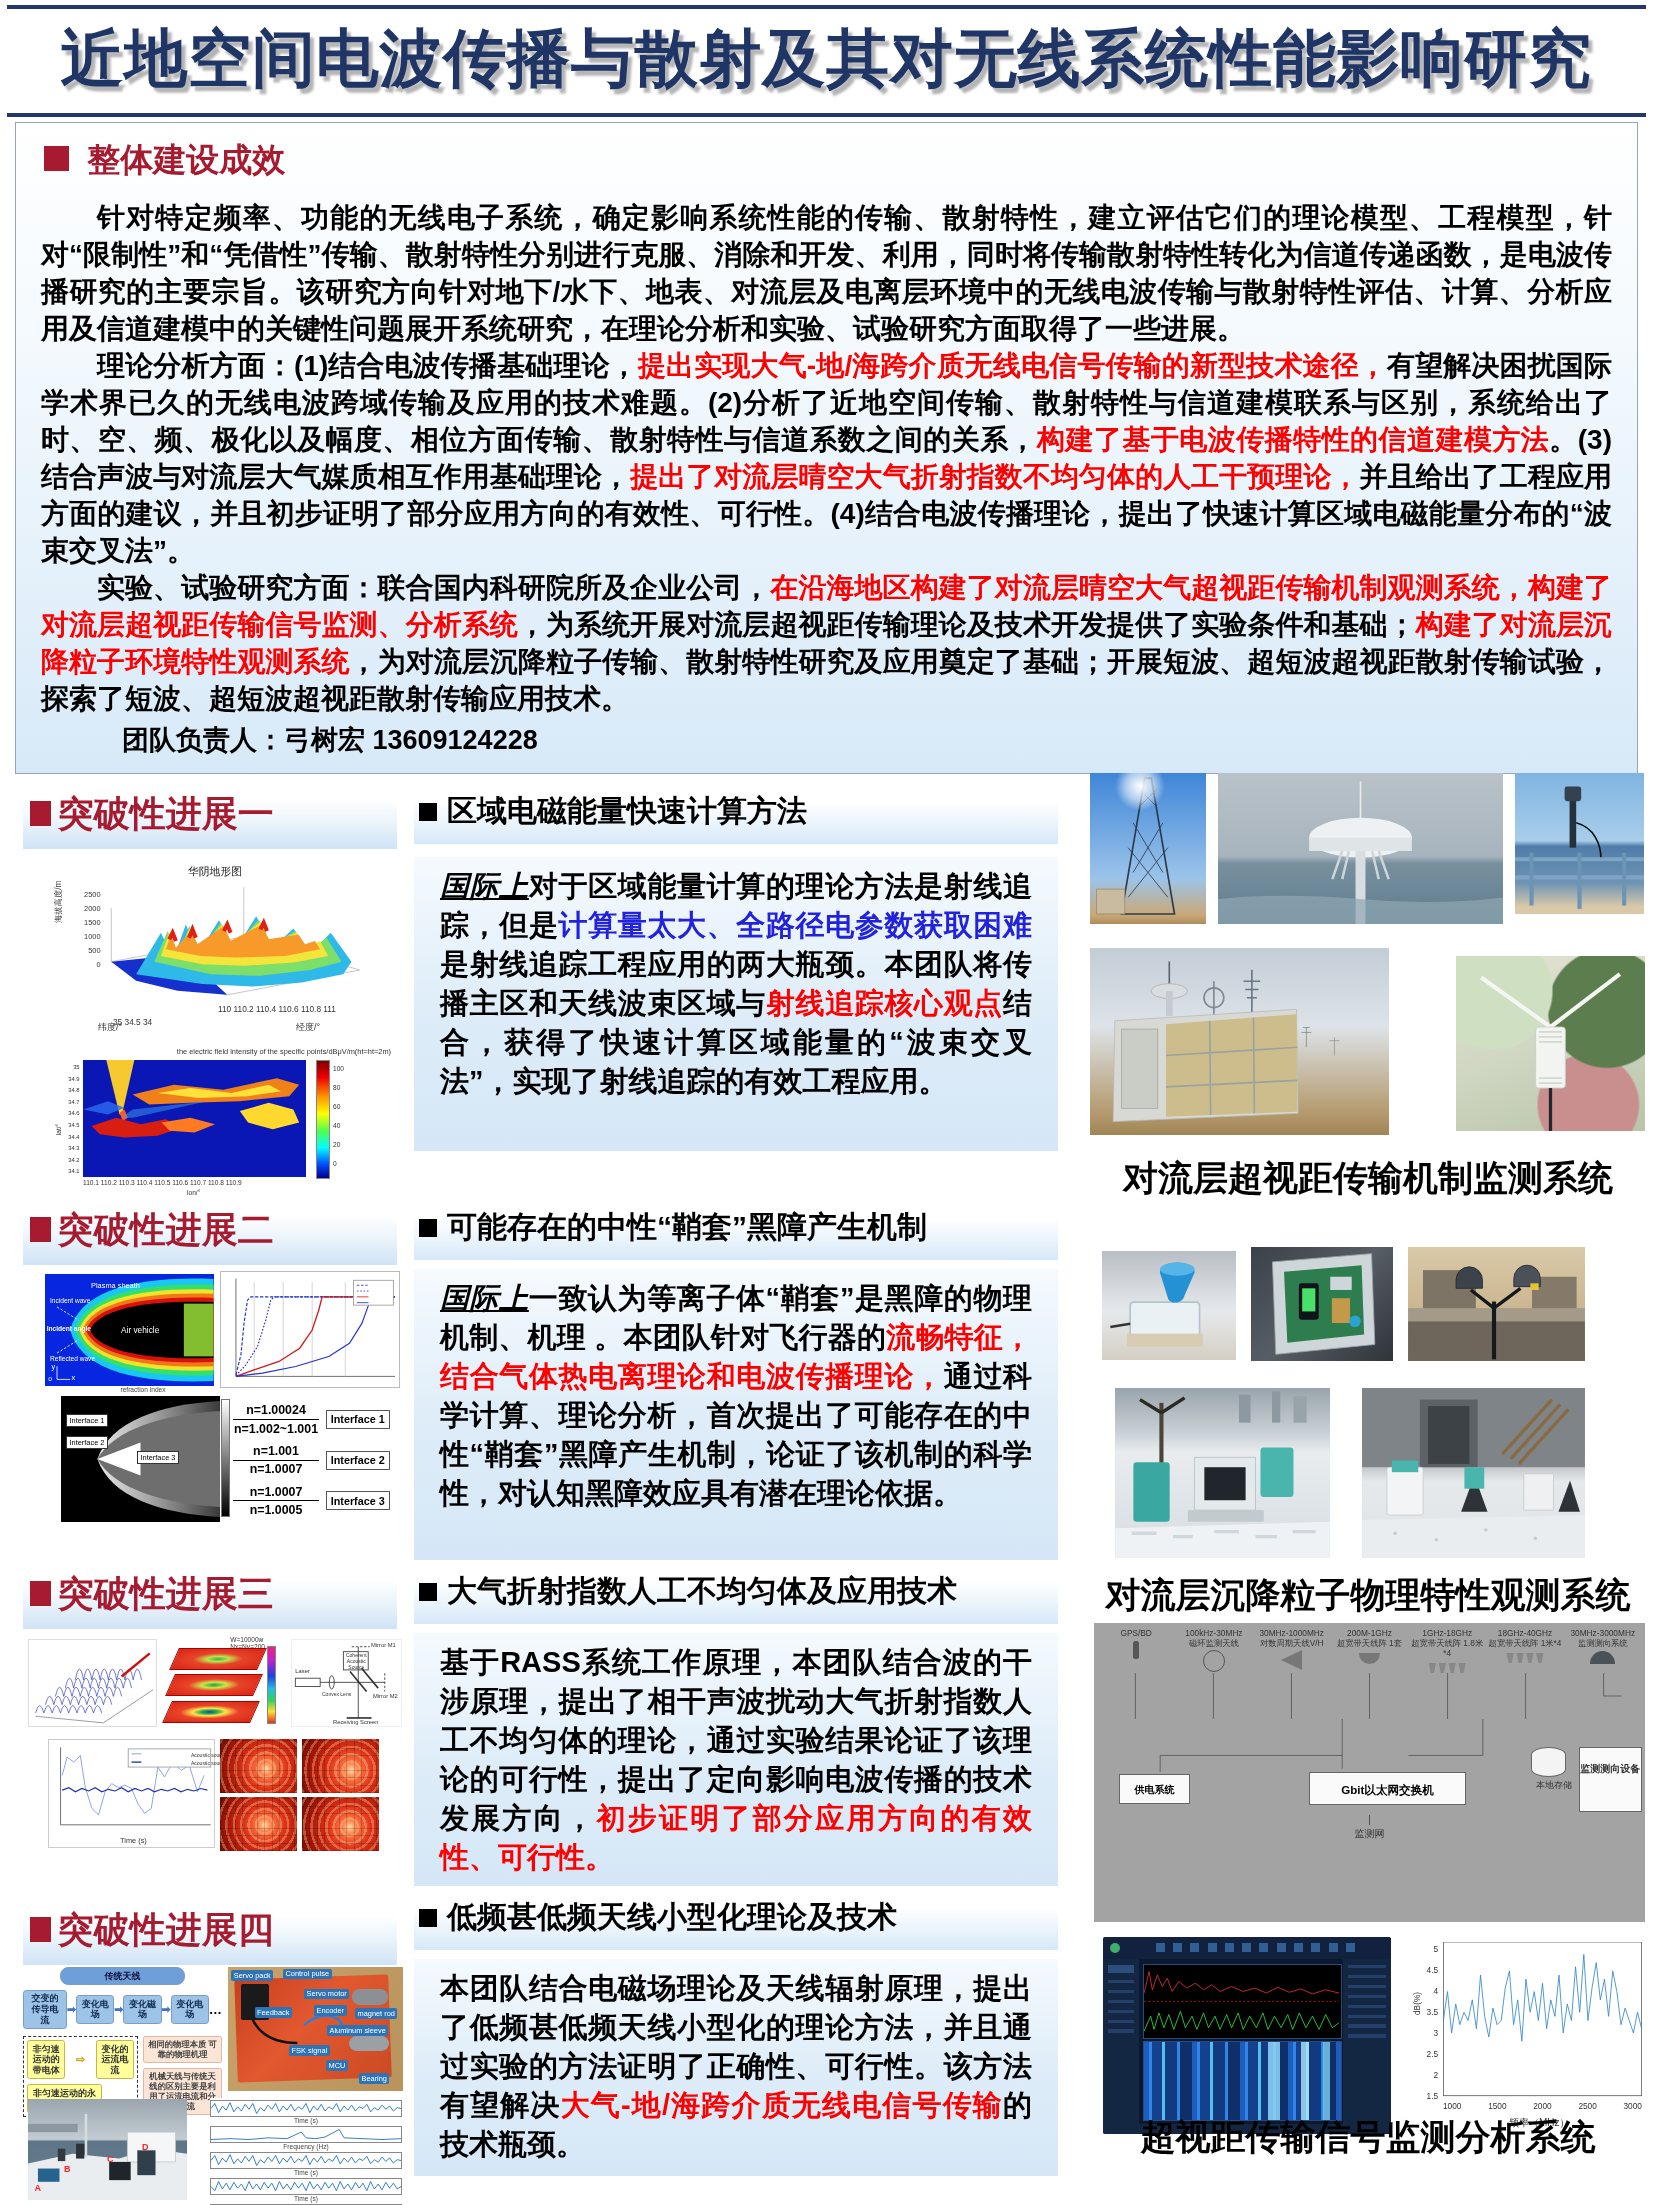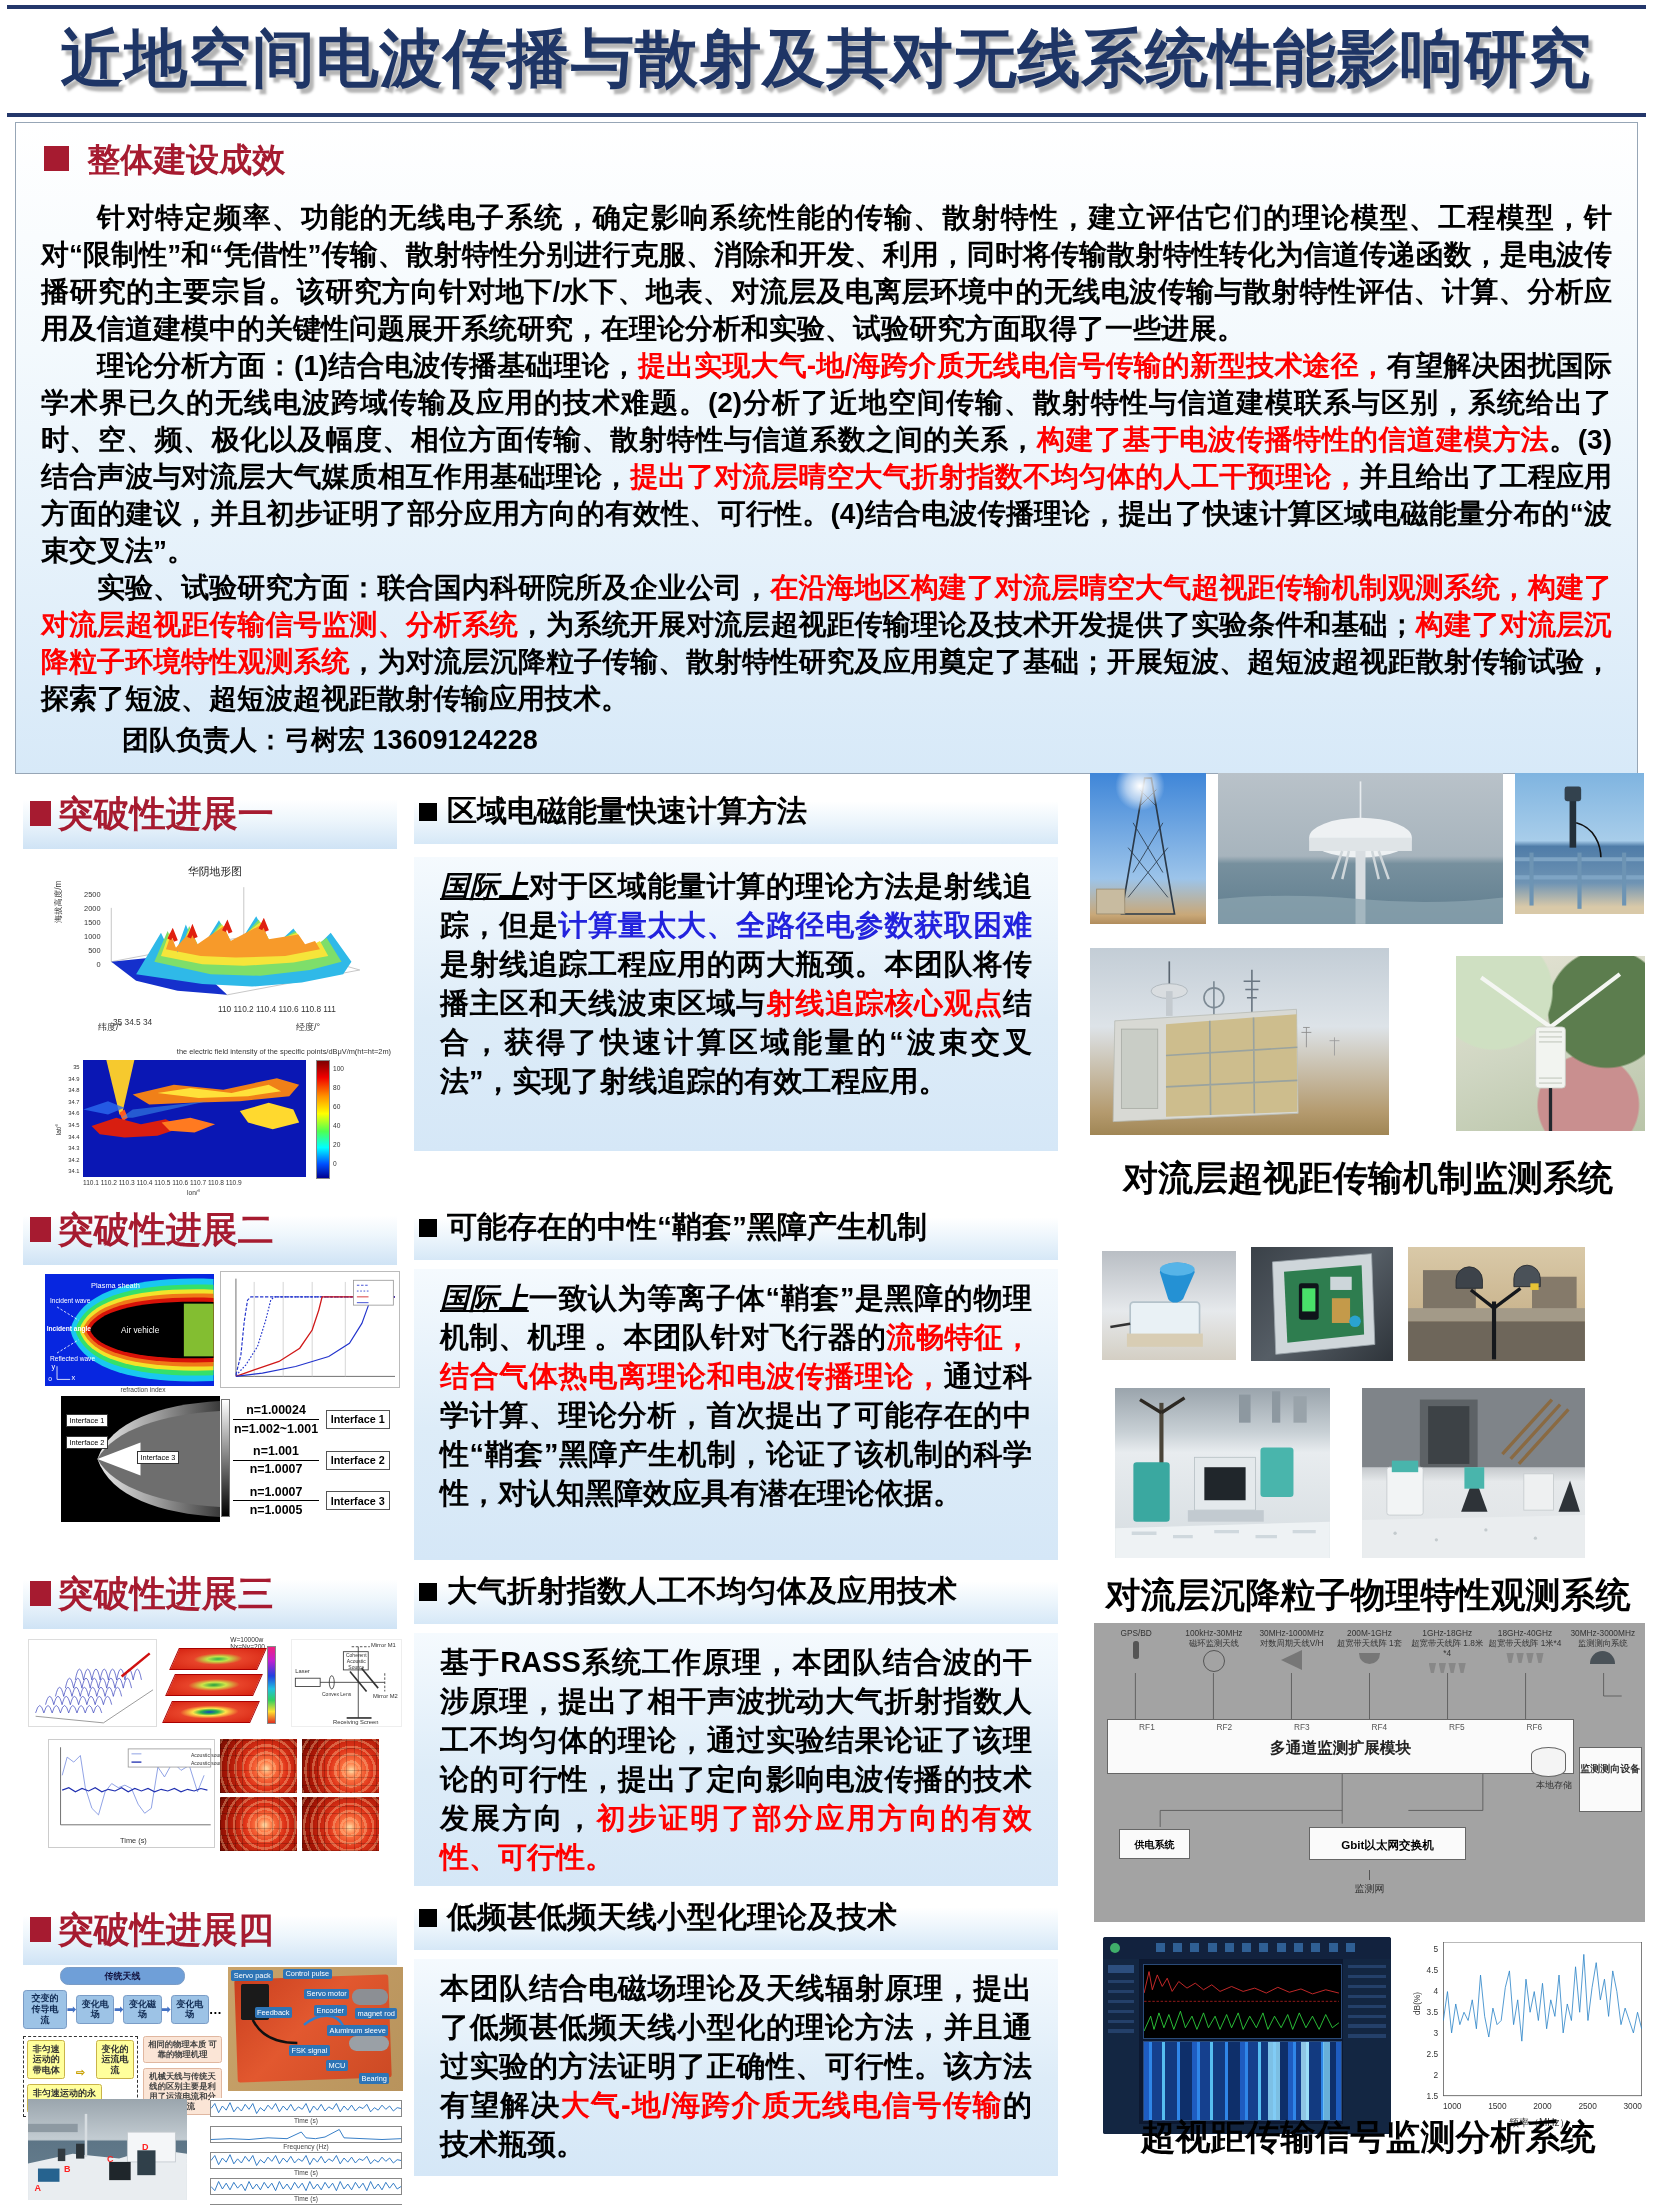--- a/index.html
+++ b/index.html
@@ -325,21 +325,21 @@
       <span class="arrow">➡</span>
     <div class="fbox" style="width:36px;">变化电场</div>
       <span class="arrow">➡</span>
     <div class="fbox" style="width:36px;">变化磁场</div>
       <span class="arrow">➡</span>
     <div class="fbox" style="width:36px;">变化电场</div>
     <span style="font-weight:bold;">…</span>
   </div>
   <div style="display:flex;margin-top:6.6px;gap:5px;">
     <div style="flex:1.35;border:0.8px dashed #333;padding:3.3px;display:flex;flex-direction:column;gap:5px;">
-      <div style="display:flex;align-items:flex-end;gap:11px;">
+      <div style="display:flex;align-items:center;gap:11px;">
         <div class="ybox" style="flex:1;">非匀速运动的带电体</div>
         <span class="arrow" style="color:#c8a000;">⇨</span>
         <div class="ybox" style="flex:1;">变化的运流电流</div>
       </div>
       <div class="ybox" style="width:62%;">非匀速运动的永磁体</div>
     </div>
     <div style="flex:1;display:flex;flex-direction:column;gap:5px;">
       <div class="nbox">相同的物理本质 可靠的物理机理</div>
       <div class="nbox">机械天线与传统天线的区别主要是利用了运流电流和分子电流</div>
     </div>
@@ -619,31 +619,20 @@
   <svg width="551" height="46" viewBox="0 0 666 56" style="display:block;">
     <line x1="48" y1="0" x2="48" y2="56" stroke="#555"></line>
       <line x1="143" y1="0" x2="143" y2="56" stroke="#555"></line>
     <line x1="238" y1="0" x2="238" y2="56" stroke="#555"></line>
       <line x1="333" y1="0" x2="333" y2="56" stroke="#555"></line>
     <line x1="428" y1="0" x2="428" y2="56" stroke="#555"></line>
       <line x1="523" y1="0" x2="523" y2="56" stroke="#555"></line>
     <line x1="618" y1="0" x2="618" y2="28" stroke="#555"></line>
       <line x1="618" y1="28" x2="640" y2="28" stroke="#555"></line>
   </svg>
-  <div class="dg-box" style="margin:0 71px 0 13.2px;height:55px;position:relative;">
-    <div style="display:flex;justify-content:space-around;font-size:8.3px;color:#555;padding-top:1.7px;">
-      <span>RF1</span>
-        <span>RF2</span>
-        <span>RF3</span>
-        <span>RF4</span>
-        <span>RF5</span>
-        <span>RF6</span>
-    </div>
-    <div style="font-size:15.7px;font-weight:bold;color:#222;text-align:center;margin-top:6.6px;">多通道监测扩展模块</div>
-  </div>
   <div style="position:absolute;right:3.3px;top:124px;width:63px;height:65px;" class="dg-box">
     <div style="font-size:10px;font-weight:bold;color:#333;padding-top:15px;line-height:12.4px;">监测测向设备</div>
   </div>
   <div style="position:absolute;right:79px;top:124px;width:33px;height:28px;border:0.8px solid #666;border-radius:50%/26%;background:#f4f4f4;"></div>
   <div style="position:absolute;right:73px;top:156px;font-size:9px;color:#333;">本地存储</div>
   <svg width="551" height="53" viewBox="0 0 666 64" style="display:block;">
     <line x1="300" y1="0" x2="300" y2="60" stroke="#555"></line>
     <line x1="80" y1="44" x2="300" y2="44" stroke="#555"></line>
     <line x1="80" y1="44" x2="80" y2="64" stroke="#555"></line>
     <line x1="470" y1="0" x2="470" y2="44" stroke="#555"></line>

